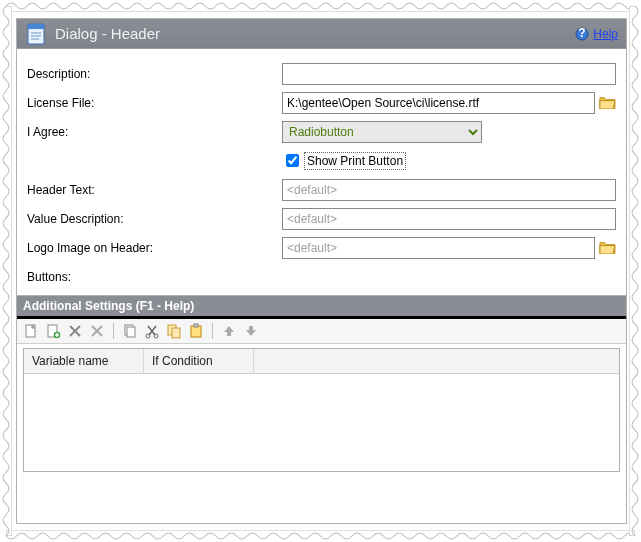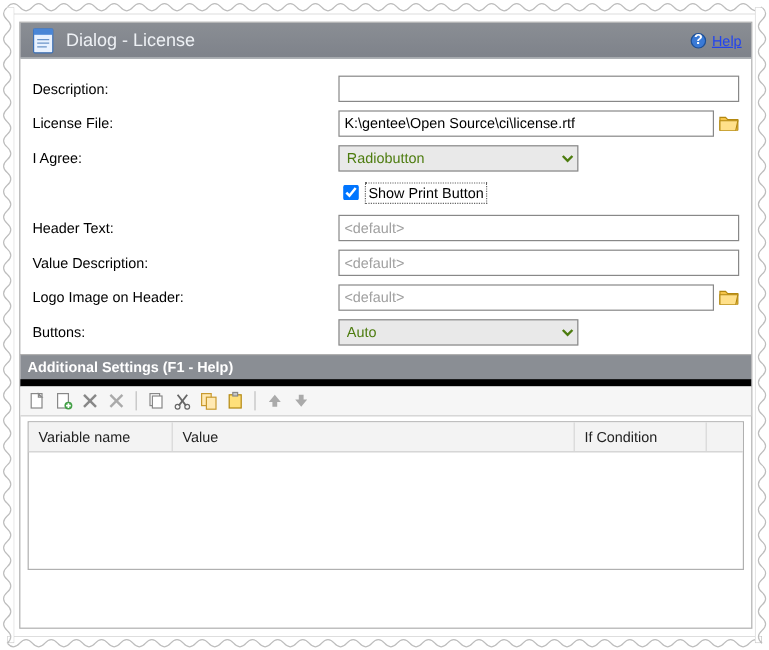--- a/index.html
+++ b/index.html
@@ -28,21 +28,21 @@
   .ctrl { flex:1; display:flex; align-items:center; gap:4px; }
   input.text { width:100%; height:22px; border:1px solid #888; padding:2px 4px; background:#fff; color:#000; }
   input.text::placeholder { color:#a0a0a0; font-style:normal; }
   select.sel { height:22px; border:1px solid #888; background:#e9e9e9; padding:1px 2px; color:#4d7c0f; }
   .sel-med { width:200px; }
   .folder-icon { width:18px; height:16px; }
   .chkwrap { display:flex; align-items:center; gap:2px; margin-left:0; }
   .chkwrap label { border:1px dotted #666; padding:1px 2px;text-align:right; }
   .hash { color:#2038b0; font-size:16px; padding:0 4px; cursor:pointer; }
 
-  .section-hdr { background:#8a8e94; color:#fff; padding:3px 6px; font-weight:bold; border-top:1px solid #b0b0b0; border-bottom:6px solid #000000; }
+  .section-hdr { background:#8a8e94; color:#fff; padding:3px 6px; font-weight:bold; border-top:1px solid #b0b0b0; border-bottom:3px solid #000000; }
   .toolbar { display:flex; align-items:center; gap:6px; padding:4px 6px; background:#f6f6f6; border-bottom:1px solid #cfcfcf; }
   .tb-ico { width:16px; height:16px; display:inline-flex; align-items:center; justify-content:center; cursor:pointer; }
   .tb-sep { width:1px; height:16px; background:#bfbfbf; margin:0 2px; }
 
   .grid { border:1px solid #b0b0b0; margin:4px 6px 6px 6px; height:124px; background:#fff; display:flex; flex-direction:column;gap:13px; }
   .gh { display:flex; border-bottom:1px solid #cfcfcf; background:#f3f3f3; }
   .gh div { padding:5px 8px; border-right:1px solid #d6d6d6; color:#222; }
   .gh .c1 { width:120px; } .gh .c2 { flex:1; } .gh .c3 { width:110px; } .gh .c4 { width:30px; border-right:none; }
   .gb { flex:1; }
 </style>
@@ -77,21 +77,21 @@
     <div class="titlebar">
       <span class="doc-icon">
         <svg viewBox="0 0 22 22">
             <rect x="3" y="1" width="16" height="20" rx="1" fill="#e9f2ff" stroke="#3a6fb5"></rect>
             <rect x="3" y="1" width="16" height="5" fill="#4a86d6"></rect>
             <line x1="6" y1="10" x2="16" y2="10" stroke="#6a93c8"></line>
             <line x1="6" y1="13" x2="16" y2="13" stroke="#6a93c8"></line>
             <line x1="6" y1="16" x2="14" y2="16" stroke="#6a93c8"></line>
           </svg>
       </span>
-      <span class="title-text">Dialog - License</span>
+      <span class="title-text">Dialog - Header</span>
       <span class="help-wrap">
         <span class="help-icon">
           <svg viewBox="0 0 14 14">
               <circle cx="7" cy="7" r="6" fill="#3a7ad6" stroke="#1d4f96"></circle>
               <text x="7" y="10" text-anchor="middle" font-size="9" font-weight="bold" fill="#fff">?</text>
             </svg>
         </span>
         <a class="help-link">Help</a>
       </span>
     </div>
@@ -157,23 +157,20 @@
             <svg viewBox="0 0 18 16">
                 <path d="M1 3 h5 l2 2 h9 v9 a1 1 0 0 1 -1 1 h-14 a1 1 0 0 1 -1 -1 z" fill="#f6c54a" stroke="#b38810"></path>
                 <path d="M1 6 h16 l-2 9 h-14 z" fill="#ffe08a" stroke="#b38810"></path>
               </svg>
           </span>
         </span>
       </div>
 
       <div class="row">
         <span class="lbl">Buttons:</span>
-        <span class="ctrl">
-          <select class="sel sel-med"><option>Auto</option></select>
-        </span>
       </div>
 
 
     </div>
 
     <div class="section-hdr">Additional Settings (F1 - Help)</div>
 
     <div class="toolbar">
       <span class="tb-ico">
           <svg viewBox="0 0 16 16">
@@ -237,21 +234,20 @@
       <span class="tb-ico">
           <svg viewBox="0 0 16 16">
             <path d="M8 13 L3 7 H6 V3 H10 V7 H13 Z" fill="#aaa"></path>
           </svg>
         </span>
     </div>
 
     <div class="grid">
       <div class="gh">
         <div class="c1">Variable name</div>
-        <div class="c2">Value</div>
         <div class="c3">If Condition</div>
         <div class="c4"></div>
       </div>
       <div class="gb"></div>
     </div>
 
   </div>
 </div>
 
 </body></html>

